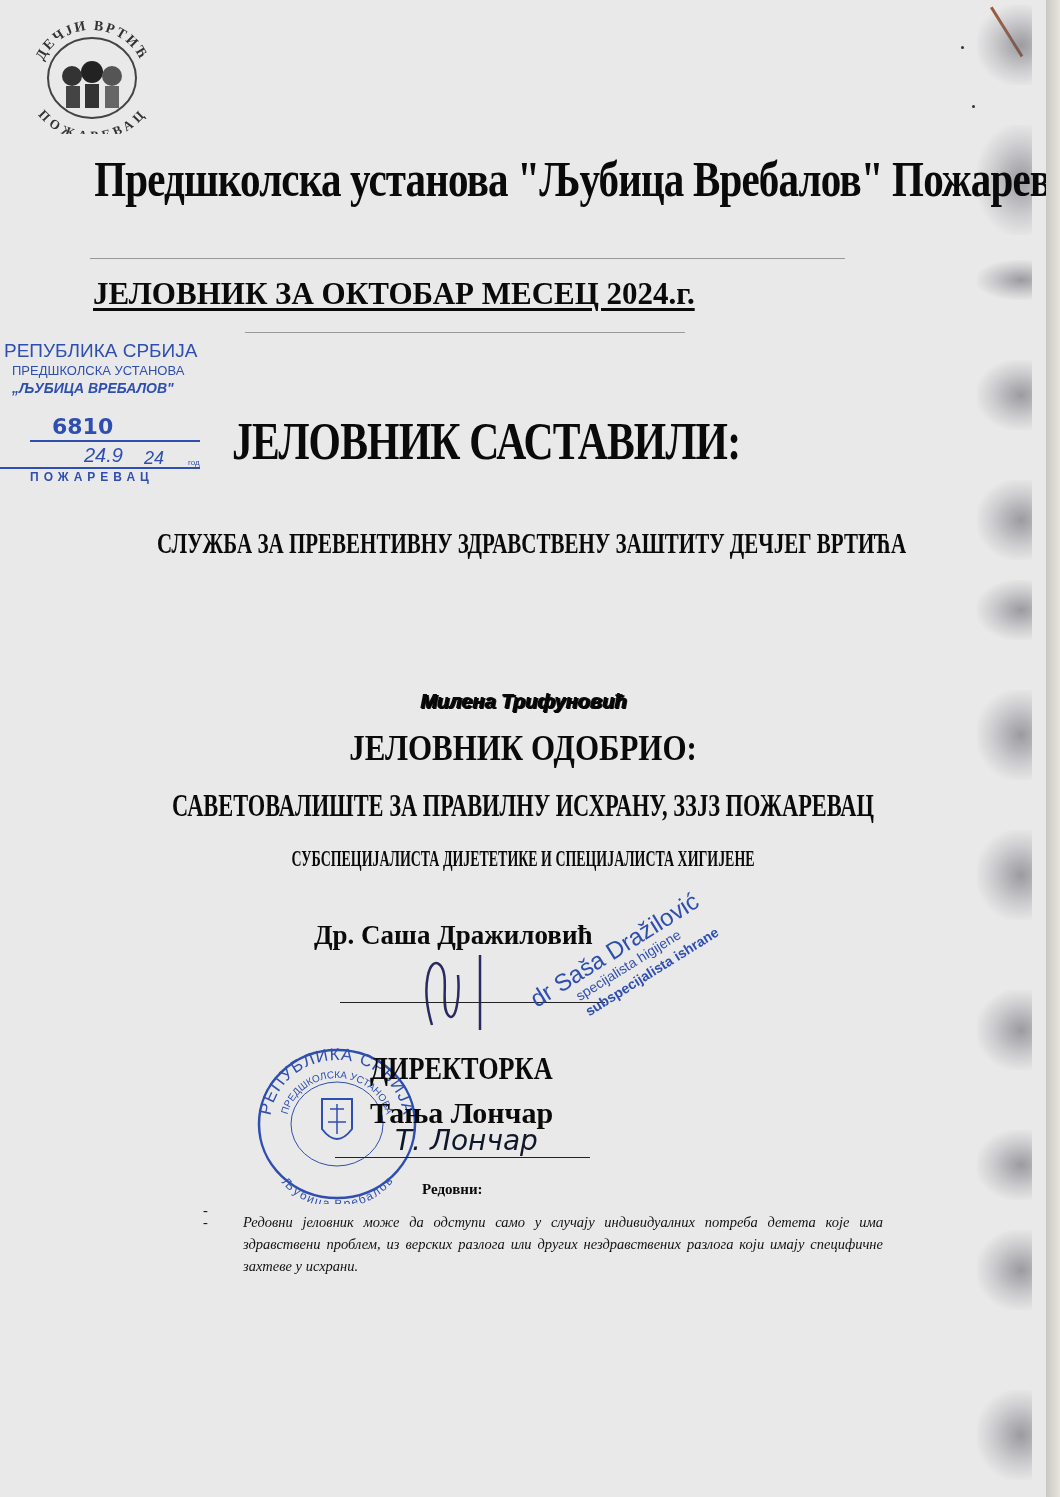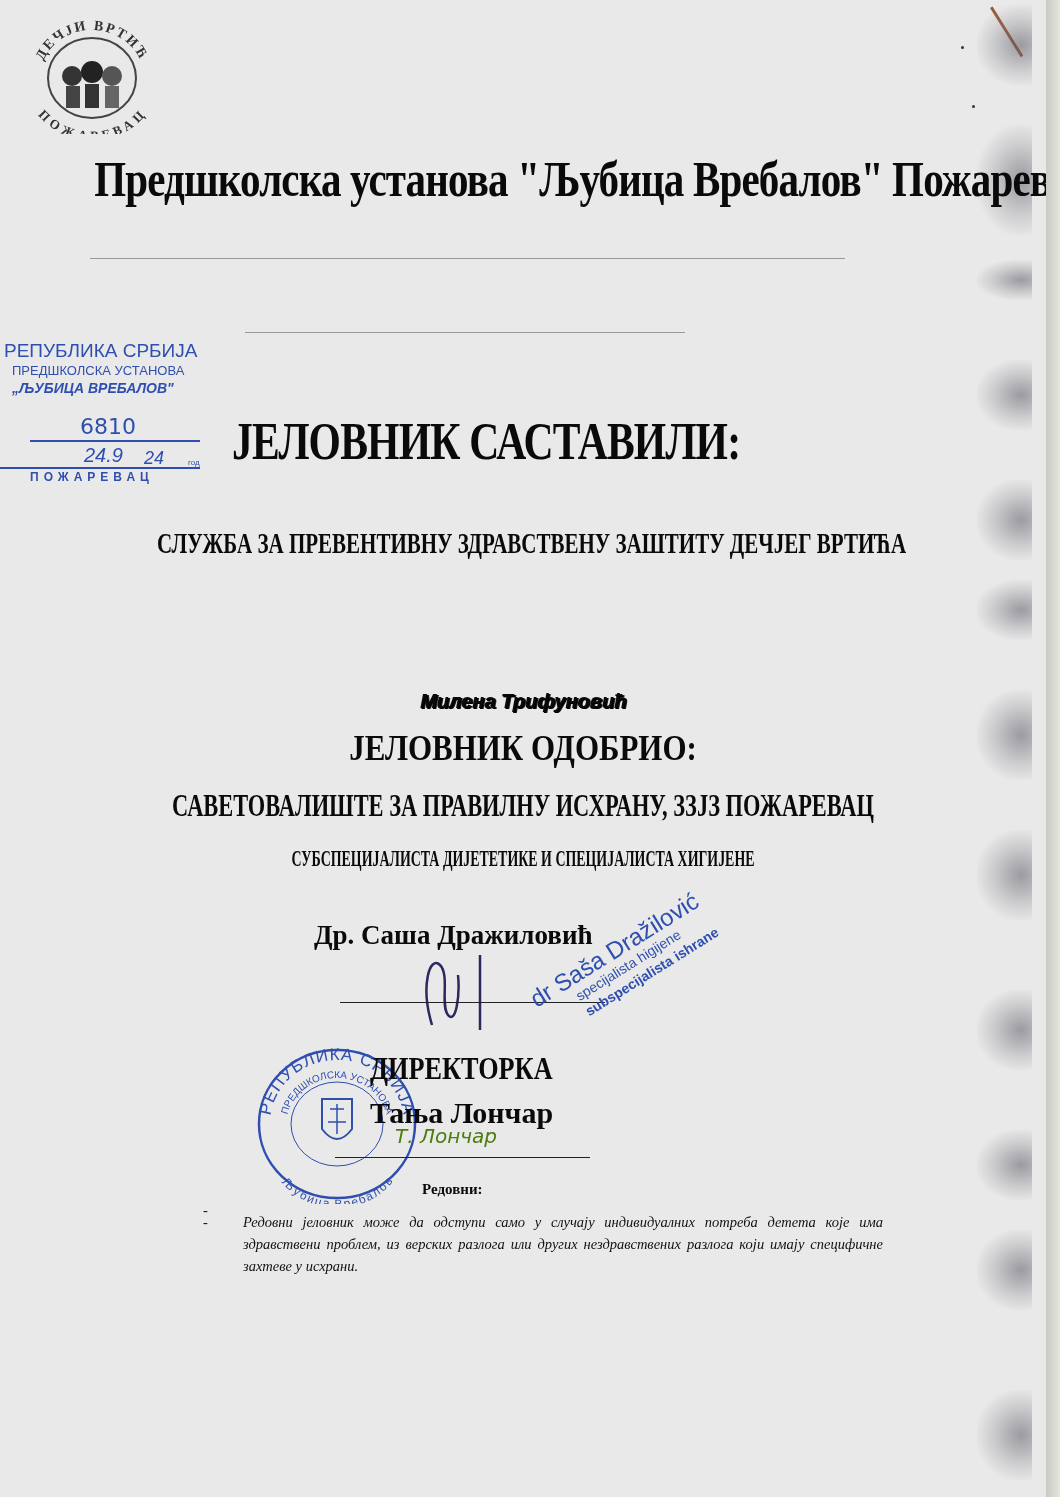--- a/index.html
+++ b/index.html
@@ -57,21 +57,21 @@
     }
 
     
     .stamp-rect {
       position: absolute; left: 0; top: 340px; width: 215px; height: 150px;
       color: #2f4fb0; font-family: "Liberation Sans", sans-serif;
     }
     .stamp-rect .l1 { position: absolute; left: 4px; top: 0; font-size: 19px; white-space: nowrap; }
     .stamp-rect .l2 { position: absolute; left: 12px; top: 23px; font-size: 13px; white-space: nowrap; }
     .stamp-rect .l3 { position: absolute; left: 12px; top: 40px; font-size: 14px; font-weight: bold; font-style: italic; white-space: nowrap; }
-    .stamp-rect .num { position: absolute; left: 80px; top: 74px; font-size: 22px; font-family: "DejaVu Sans", sans-serif; font-weight: 400; }
+    .stamp-rect .num { position: absolute; left: 52px; top: 74px; font-size: 22px; font-family: "DejaVu Sans", sans-serif; font-weight: 700; }
     .stamp-rect .line1 { position: absolute; left: 30px; top: 100px; width: 170px; height: 2px; background: #2f4fb0; }
     .stamp-rect .date { position: absolute; left: 62px; top: 104px; font-size: 20px; font-style: italic; margin-left: 22px; }
     .stamp-rect .yr { position: absolute; left: 144px; top: 108px; font-size: 18px; font-style: italic; }
     .stamp-rect .god { position: absolute; left: 188px; top: 118px; font-size: 8px; text-align: right; }
     .stamp-rect .line2 { position: absolute; left: 0; top: 127px; width: 200px; height: 2px; background: #2f4fb0; }
     .stamp-rect .city { position: absolute; left: 30px; top: 130px; font-size: 12px; font-weight: bold; letter-spacing: 5px; white-space: nowrap; }
 
     .service {
       top: 526px; font-size: 30px; font-weight: bold; white-space: nowrap;
       transform: scaleX(0.70); transform-origin: center;
@@ -113,22 +113,22 @@
 
     .director {
       position: absolute; left: 370px; top: 1050px; font-size: 32px; font-weight: bold;
       transform: scaleX(0.82); transform-origin: left; white-space: nowrap;
     }
     .director-name {
       position: absolute; left: 370px; top: 1096px; font-size: 30px; font-weight: bold; white-space: nowrap;
     }
     .dir-line { position: absolute; left: 335px; top: 1157px; width: 255px; height: 1px; background: #222; }
     .dir-sig {
-      position: absolute; left: 395px; top: 1124px; color: #4d7c0f; font-style: italic;
-      font-family: "DejaVu Sans", sans-serif; font-size: 20px; white-space: nowrap;
+      position: absolute; left: 395px; top: 1124px; color: #0f172a; font-style: italic;
+      font-family: "DejaVu Sans", sans-serif; font-size: 28px; white-space: nowrap;
     }
 
     .round-stamp {
       position: absolute; left: 252px; top: 1044px; width: 170px; height: 160px;
     }
     .round-stamp svg { width: 100%; height: 100%; }
 
     .note-title {
       position: absolute; left: 422px; top: 1181px; font-size: 15px; font-weight: bold;
     }
@@ -181,20 +181,21 @@
       <rect x="44" y="72" width="14" height="22" fill="#444"></rect>
       <rect x="63" y="70" width="14" height="24" fill="#333"></rect>
       <rect x="83" y="72" width="14" height="22" fill="#666"></rect>
     </svg>
   </div>
 
   <div class="center inst-title">Предшколска установа "Љубица Вребалов" Пожаревац</div>
 
   <div class="hr-line" style="left:90px;top:258px;width:755px"></div>
 
+  <div class="menu-title">ЈЕЛОВНИК  ЗА ОКТОБАР  МЕСЕЦ 2024.г.</div>
 
   <div class="hr-line" style="left:245px;top:332px;width:440px"></div>
 
   <div class="stamp-rect">
     <div class="l1">РЕПУБЛИКА СРБИЈА</div>
     <div class="l2">ПРЕДШКОЛСКА УСТАНОВА</div>
     <div class="l3">„ЉУБИЦА ВРЕБАЛОВ"</div>
     <div class="num">6810</div>
     <div class="line1"></div>
     <div class="date">24.9</div>

